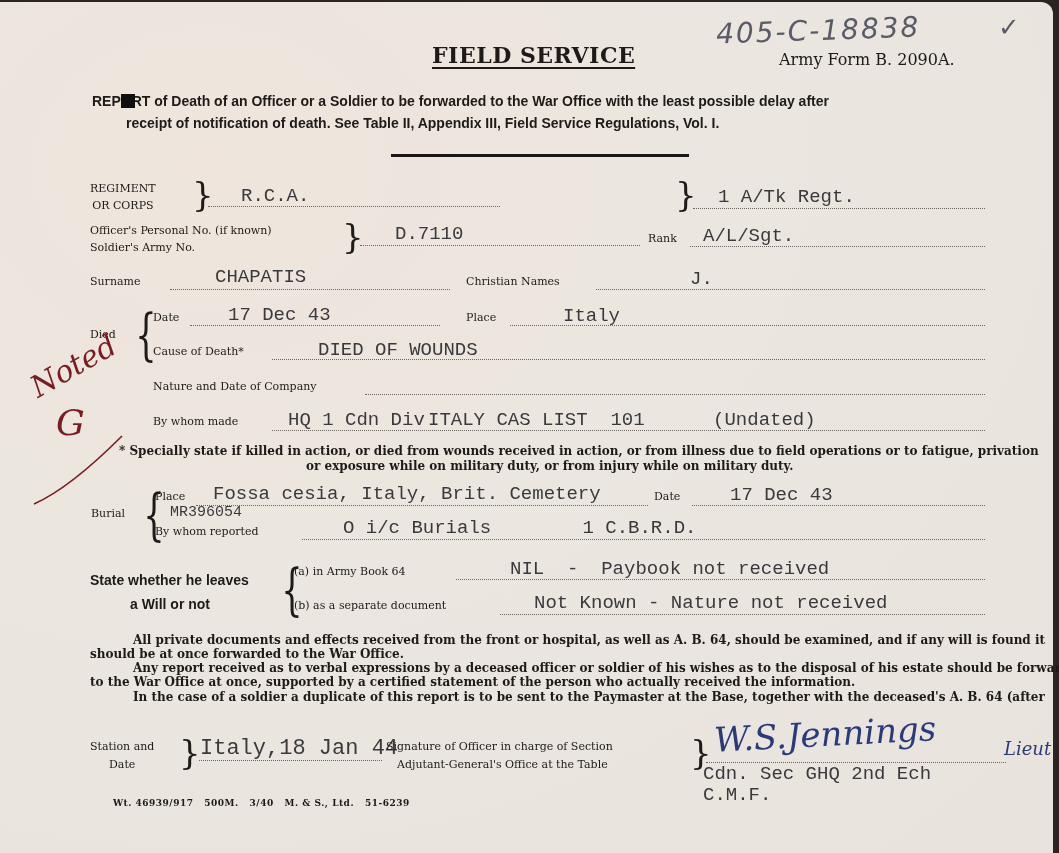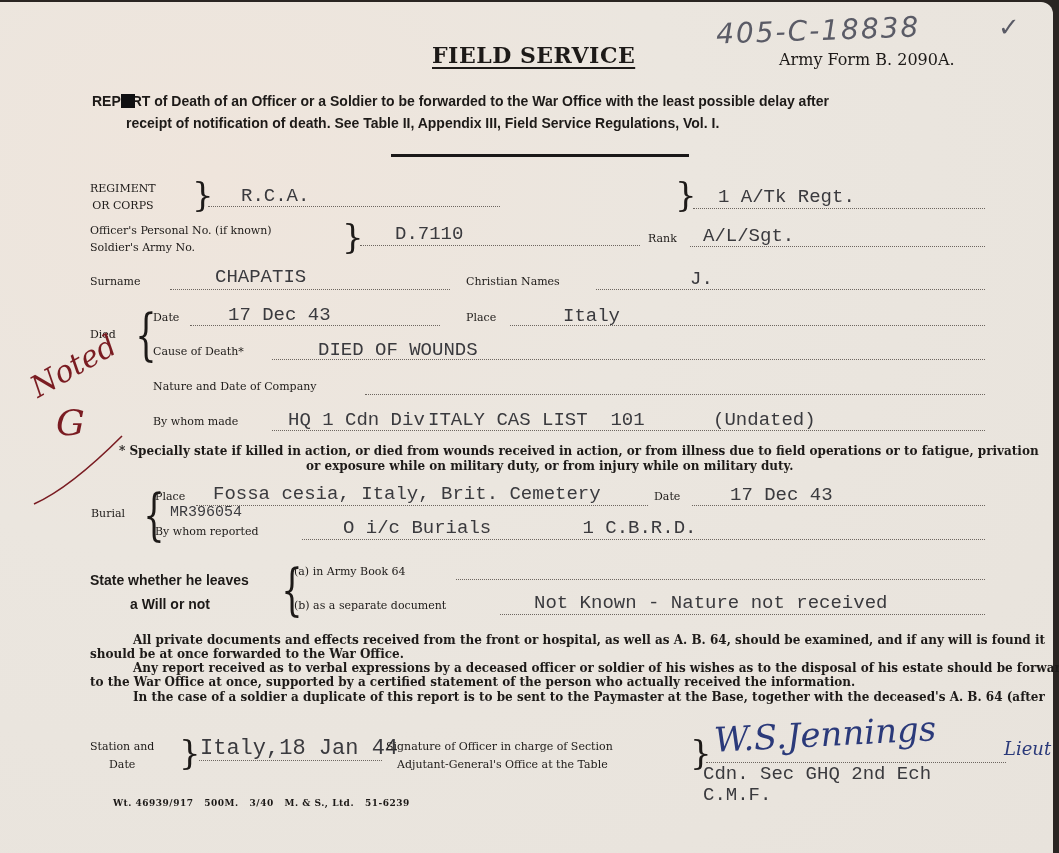--- a/index.html
+++ b/index.html
@@ -131,20 +131,21 @@
   <div class="abs mono" style="left:170px; top:502px; font-size:15px;">MR396054</div>
   <div class="abs serif label" style="left:155px; top:523px;">By whom reported</div>
   <div class="dots" style="left:302px; top:537px; width:683px;"></div>
   <div class="abs mono typed" style="left:343px; top:515px; white-space:pre;">O i/c Burials        1 C.B.R.D.</div>
 
   <div class="abs sans-bold" style="left:90px; top:570px; font-size:14px;">State whether he leaves</div>
   <div class="abs sans-bold" style="left:130px; top:594px; font-size:14px;">a Will or not</div>
   <div class="abs brace" style="left:274px; top:555px; font-size:56px; transform:scaleX(0.6);">{</div>
   <div class="abs serif label" style="left:294px; top:563px;">(a) in Army Book 64</div>
   <div class="dots" style="left:456px; top:577px; width:529px;"></div>
+  <div class="abs mono typed" style="left:510px; top:556px; white-space:pre;">NIL  -  Paybook not received</div>
   <div class="abs serif label" style="left:294px; top:597px;">(b) as a separate document</div>
   <div class="dots" style="left:500px; top:612px; width:485px;"></div>
   <div class="abs mono typed" style="left:534px; top:590px;">Not Known - Nature not received</div>
 
   <div class="abs serif notes" style="left:133px; top:631px;">All private documents and effects received from the front or hospital, as well as A. B. 64, should be examined, and if any will is found it</div>
   <div class="abs serif notes" style="left:90px; top:645px;">should be at once forwarded to the War Office.</div>
   <div class="abs serif notes" style="left:133px; top:659px;">Any report received as to verbal expressions by a deceased officer or soldier of his wishes as to the disposal of his estate should be forwarded</div>
   <div class="abs serif notes" style="left:90px; top:673px;">to the War Office at once, supported by a certified statement of the person who actually received the information.</div>
   <div class="abs serif notes" style="left:133px; top:688px;">In the case of a soldier a duplicate of this report is to be sent to the Paymaster at the Base, together with the deceased's A. B. 64 (after</div>
 

